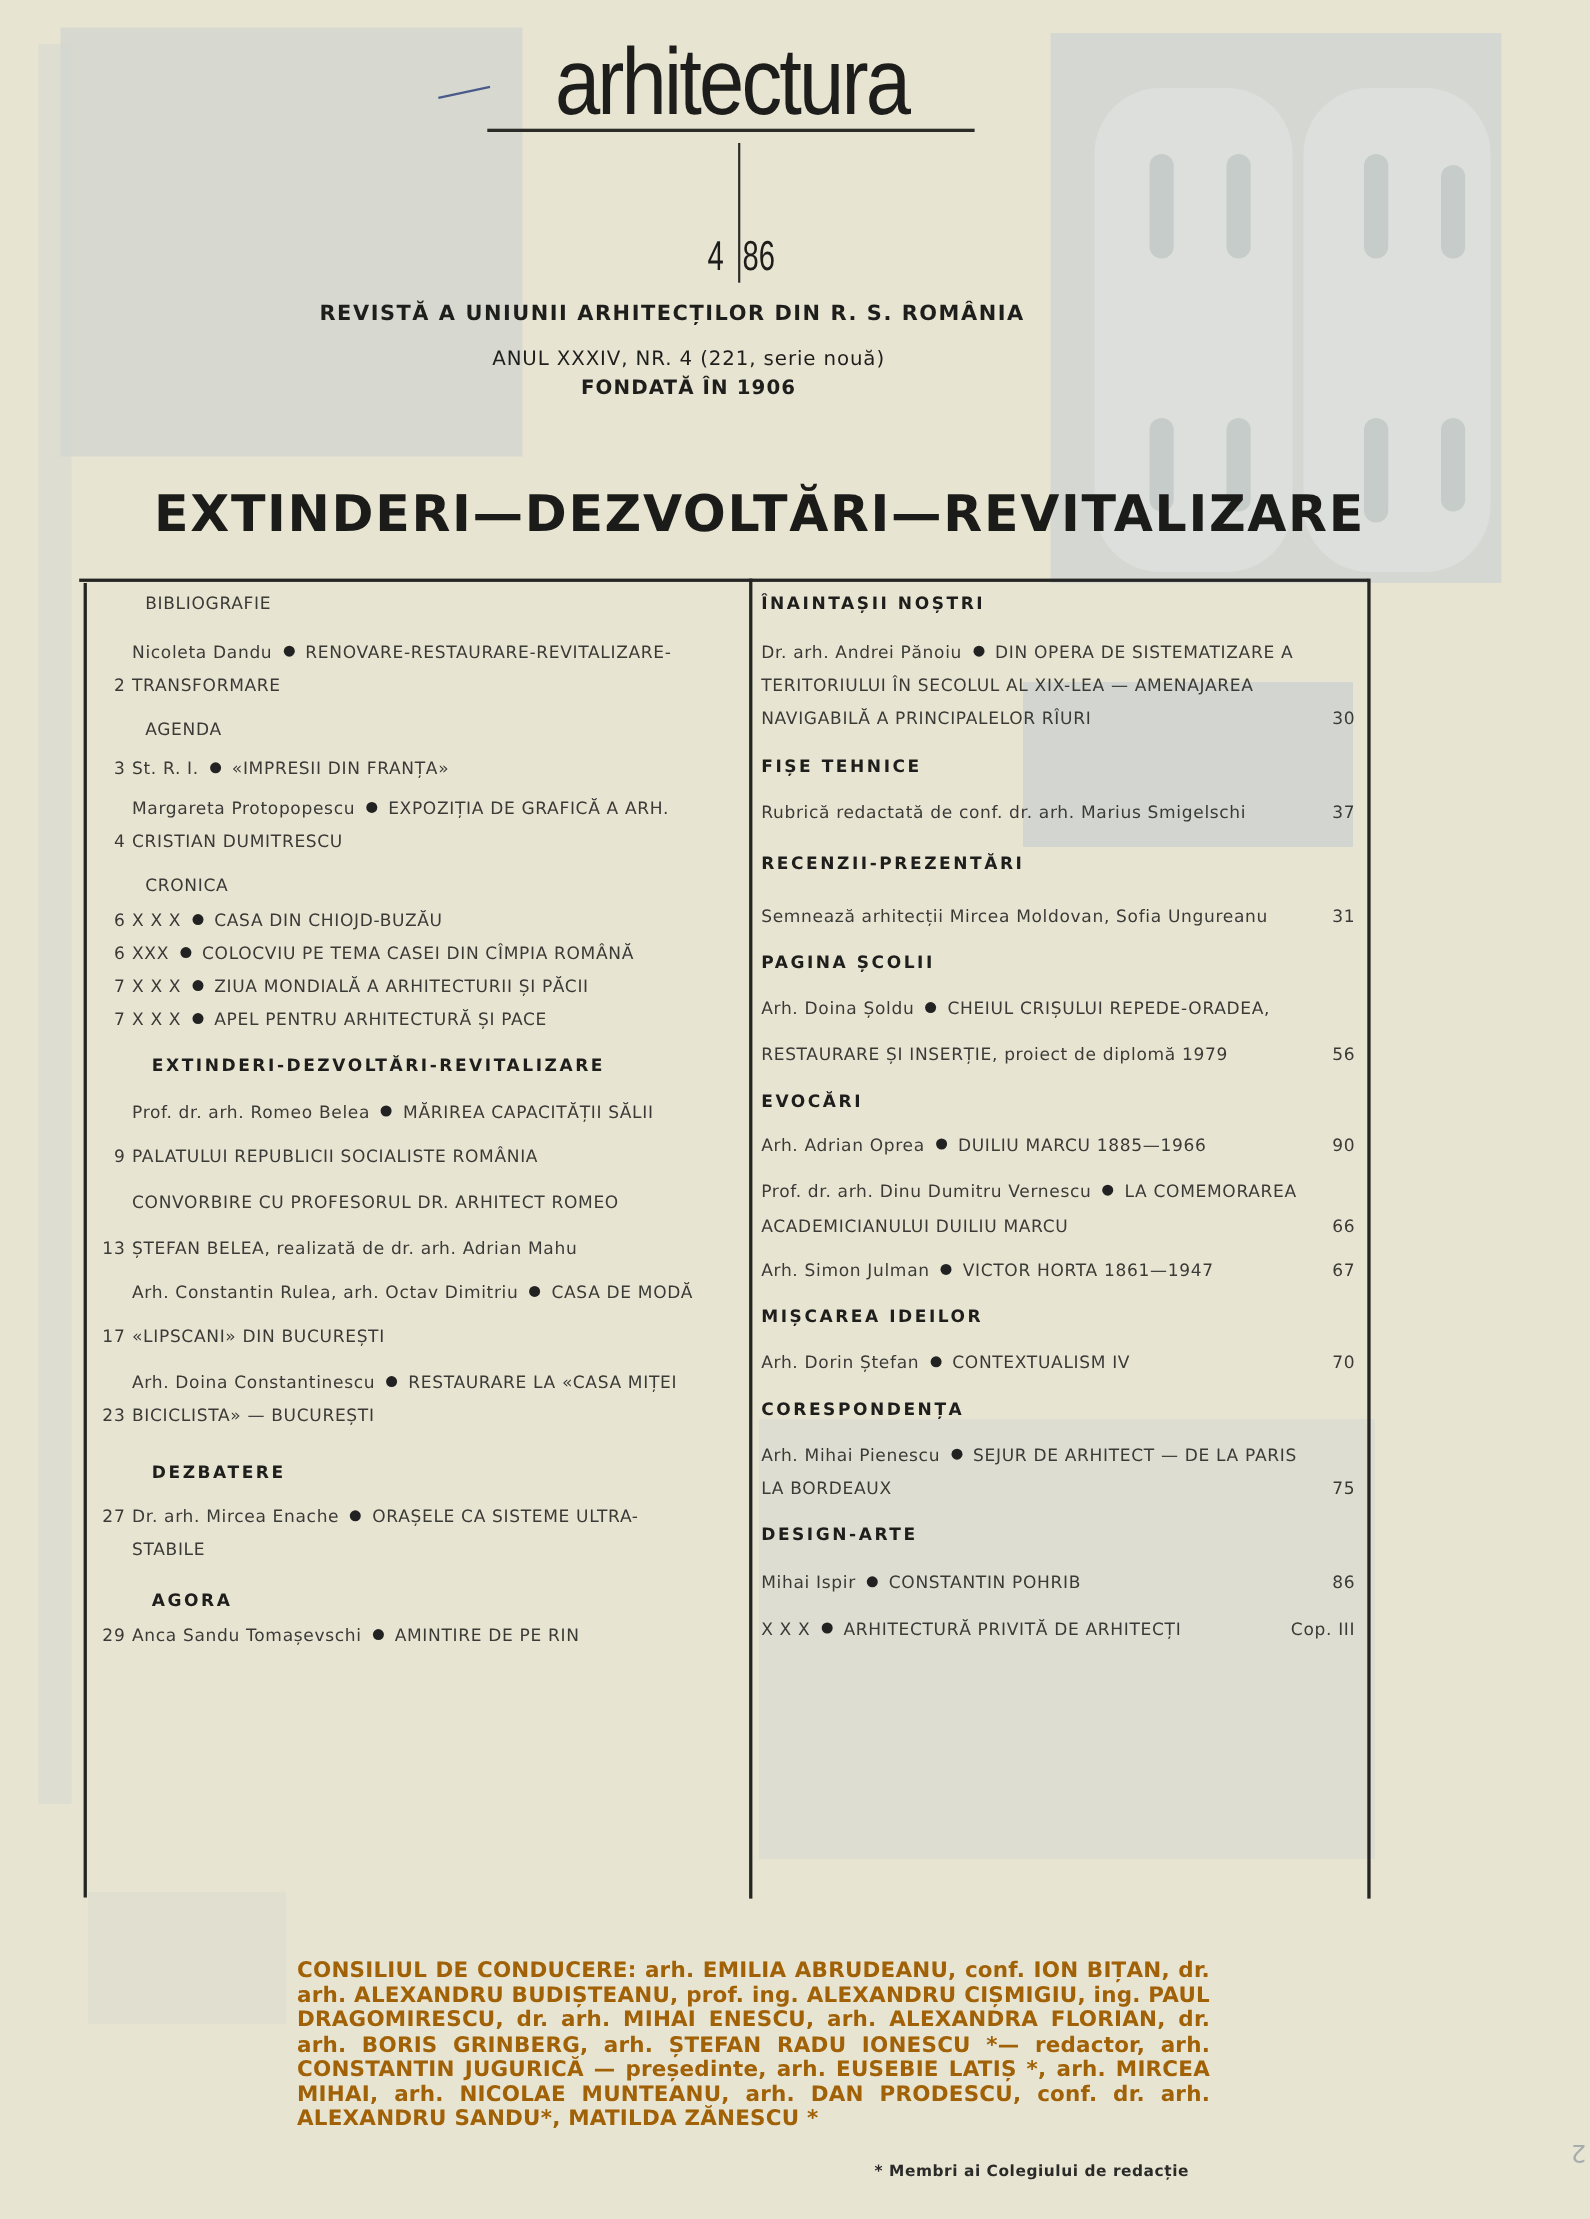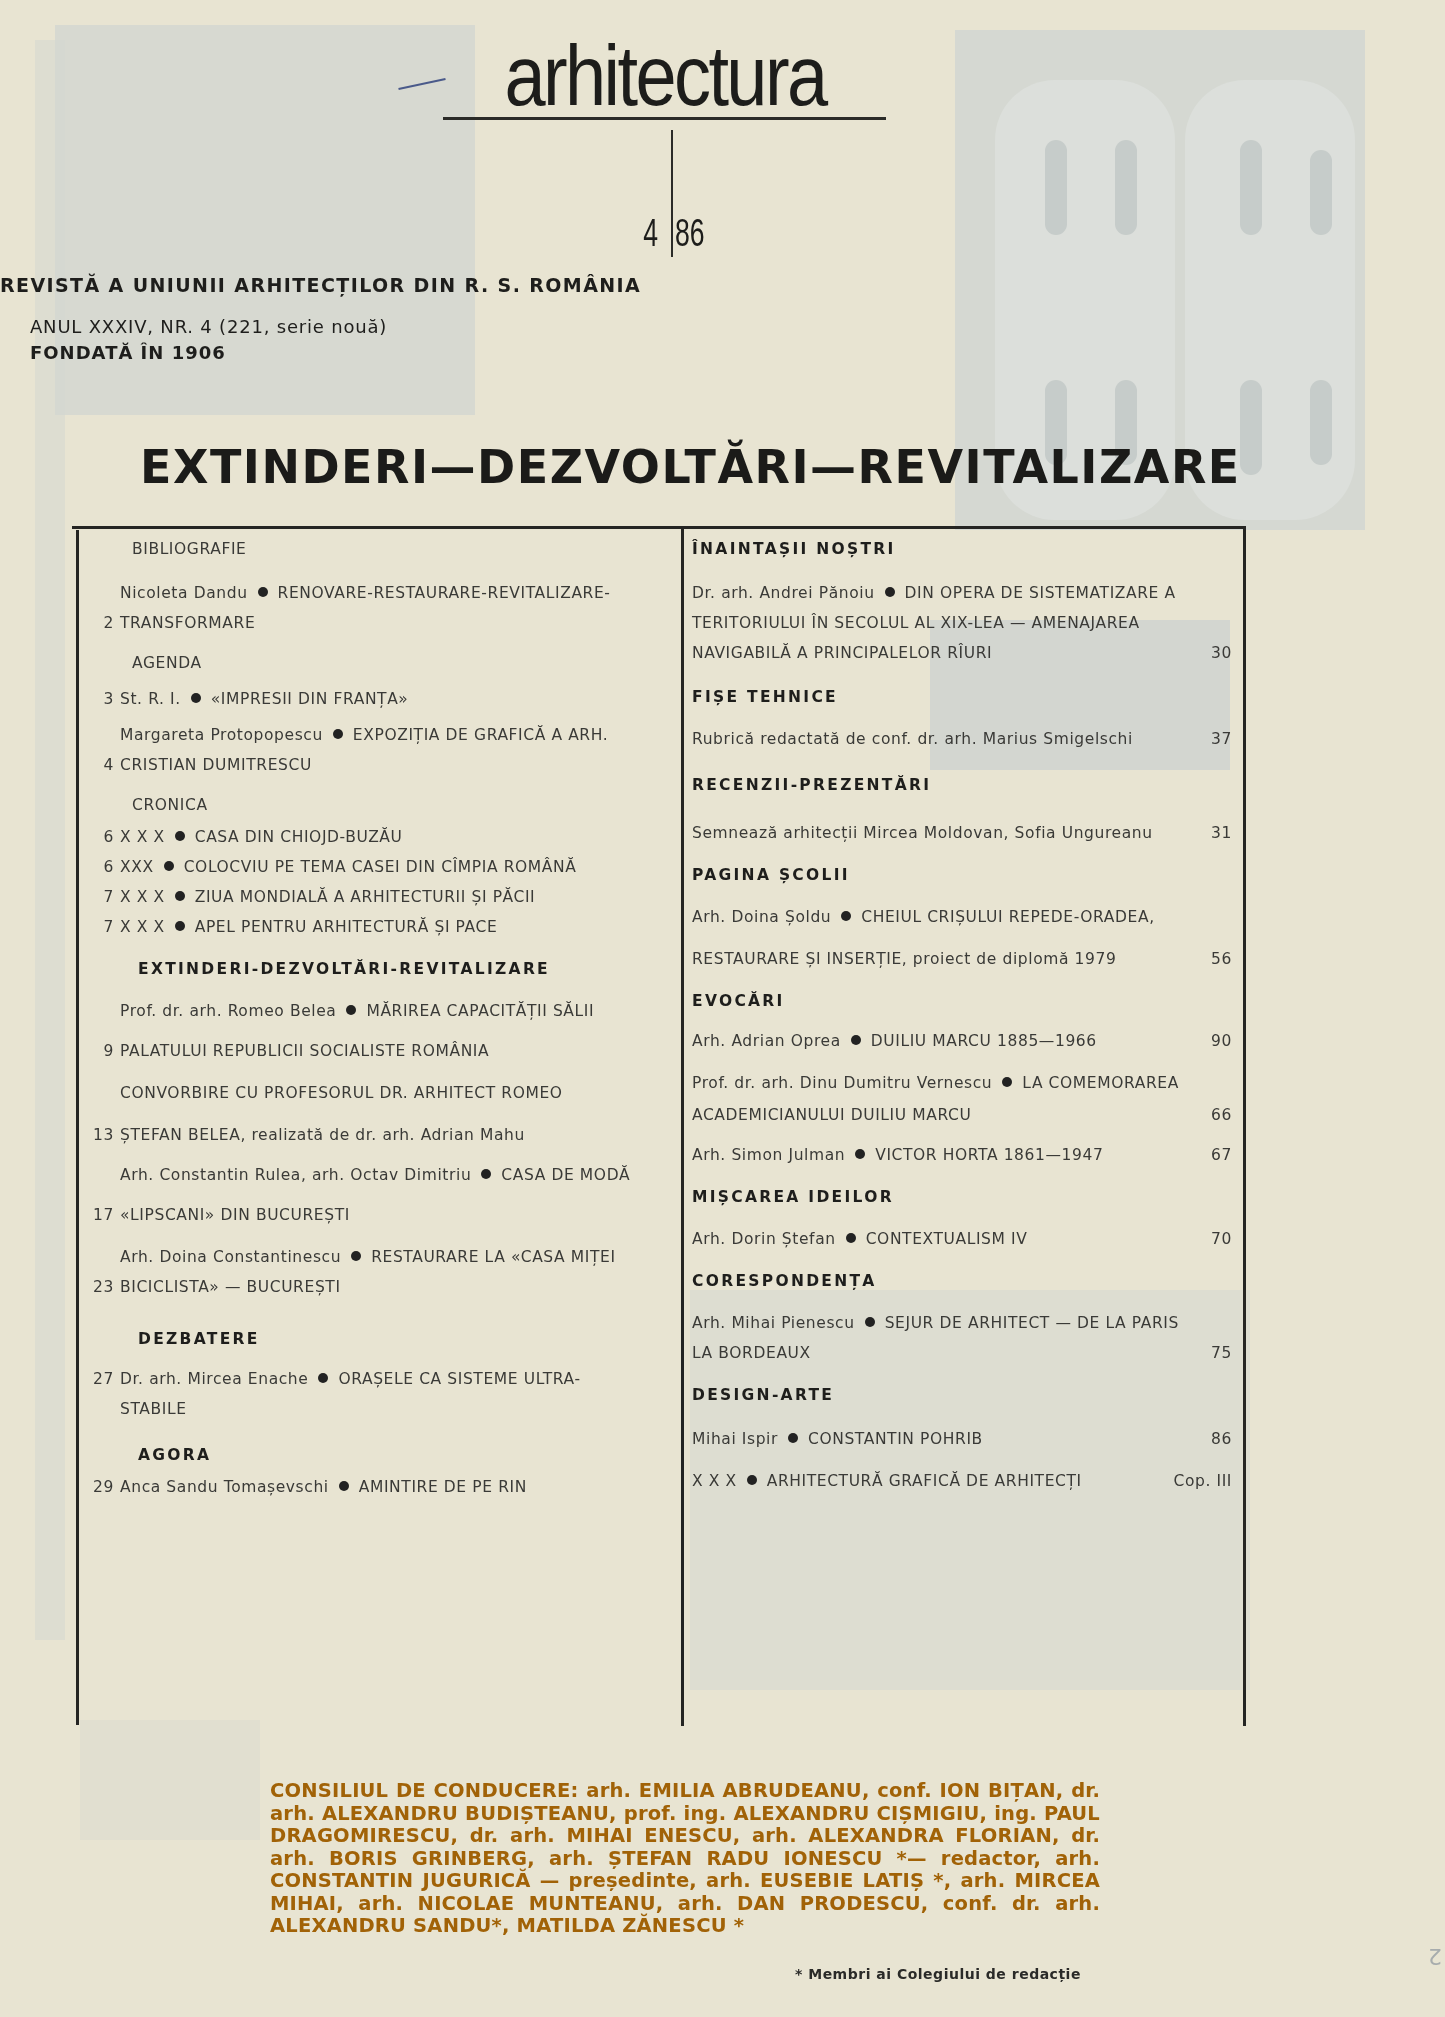--- a/index.html
+++ b/index.html
@@ -28,21 +28,21 @@
     transform: scaleX(.86); transform-origin: center;
   }
   .masthead-rule { position:absolute; left: 443px; top: 117px; width: 443px; height: 3px; background:#2b2b28; }
   .pen-mark { position:absolute; left: 398px; top: 83px; width: 48px; height: 2px; background:#4a5a8a; transform: rotate(-12deg); }
   .issue-line { position:absolute; left: 671px; top: 130px; width: 2px; height: 127px; background:#2b2b28; }
   .issue-no { position:absolute; top: 212px; font-family: "Liberation Sans", sans-serif; font-size: 38px; transform: scaleX(.7); color:#1d1d1b;}
   .issue-no.left { left: 640px; }
   .issue-no.right { left: 675px; transform-origin: left; }
 
   .sub {
-    position:absolute; left: 0; width: 1222px; text-align: left; font-weight: bold; color:#1e1e1c;
+    position:absolute; left: 0; width: 1222px; text-align: center; font-weight: bold; color:#1e1e1c;
   }
   .sub1 { top: 274px; font-size: 19px; letter-spacing: 1.4px; }
   .sub2 { top: 316px; font-size: 18px; font-weight: normal; letter-spacing: .8px; padding-left: 30px; box-sizing: border-box;}
   .sub3 { top: 342px; font-size: 18px; letter-spacing: 1px; padding-left: 30px; box-sizing: border-box;}
 
   .theme {
     position:absolute; left: 140px; top: 440px; font-size: 46px; font-weight: bold; letter-spacing: 1.5px; color:#1b1b19;
   }
 
   .toc-top { position:absolute; left: 72px; top: 526px; width: 1172px; height: 3px; background:#252523; }
@@ -154,21 +154,21 @@
     <div class="row" style="top: 534px;"><span>Prof. dr. arh. Dinu Dumitru Vernescu</span><span class="dot"></span><span>LA COMEMORAREA</span><span class="pg-right"></span></div>
     <div class="row" style="top: 566px;"><span>ACADEMICIANULUI DUILIU MARCU</span><span class="pg-right">66</span></div>
     <div class="row" style="top: 606px;"><span>Arh. Simon Julman</span><span class="dot"></span><span>VICTOR HORTA 1861—1947</span><span class="pg-right">67</span></div>
     <div class="row" style="top: 648px;"><span class="sec">MIȘCAREA IDEILOR</span></div>
     <div class="row" style="top: 690px;"><span>Arh. Dorin Ștefan</span><span class="dot"></span><span>CONTEXTUALISM IV</span><span class="pg-right">70</span></div>
     <div class="row" style="top: 732px;"><span class="sec">CORESPONDENȚA</span></div>
     <div class="row" style="top: 774px;"><span>Arh. Mihai Pienescu</span><span class="dot"></span><span>SEJUR DE ARHITECT — DE LA PARIS</span><span class="pg-right"></span></div>
     <div class="row" style="top: 804px;"><span>LA BORDEAUX</span><span class="pg-right">75</span></div>
     <div class="row" style="top: 846px;"><span class="sec">DESIGN-ARTE</span></div>
     <div class="row" style="top: 890px;"><span>Mihai Ispir</span><span class="dot"></span><span>CONSTANTIN POHRIB</span><span class="pg-right">86</span></div>
-    <div class="row" style="top: 932px;"><span>X X X</span><span class="dot"></span><span>ARHITECTURĂ GRAFICĂ DE ARHITECȚI</span><span class="pg-right">Cop. III</span></div>
+    <div class="row" style="top: 932px;"><span>X X X</span><span class="dot"></span><span>ARHITECTURĂ PRIVITĂ DE ARHITECȚI</span><span class="pg-right">Cop. III</span></div>
   </div>
 
 <div class="council">
   <span class="lead">CONSILIUL DE CONDUCERE:</span>
   <span>arh. EMILIA ABRUDEANU, conf. ION BIȚAN, dr. arh. ALEXANDRU BUDIȘTEANU, prof. ing. ALEXANDRU CIȘMIGIU, ing. PAUL DRAGOMIRESCU, dr. arh. MIHAI ENESCU, arh. ALEXANDRA FLORIAN, dr. arh. BORIS GRINBERG, arh. ȘTEFAN RADU IONESCU *— redactor, arh. CONSTANTIN JUGURICĂ — președinte, arh. EUSEBIE LATIȘ *, arh. MIRCEA MIHAI, arh. NICOLAE MUNTEANU, arh. DAN PRODESCU, conf. dr. arh. ALEXANDRU SANDU*, MATILDA ZĂNESCU *</span>
 </div>
 <div class="footnote">* Membri ai Colegiului de redacție</div>
 <div class="side-mark">2</div>
 
 </body></html>

